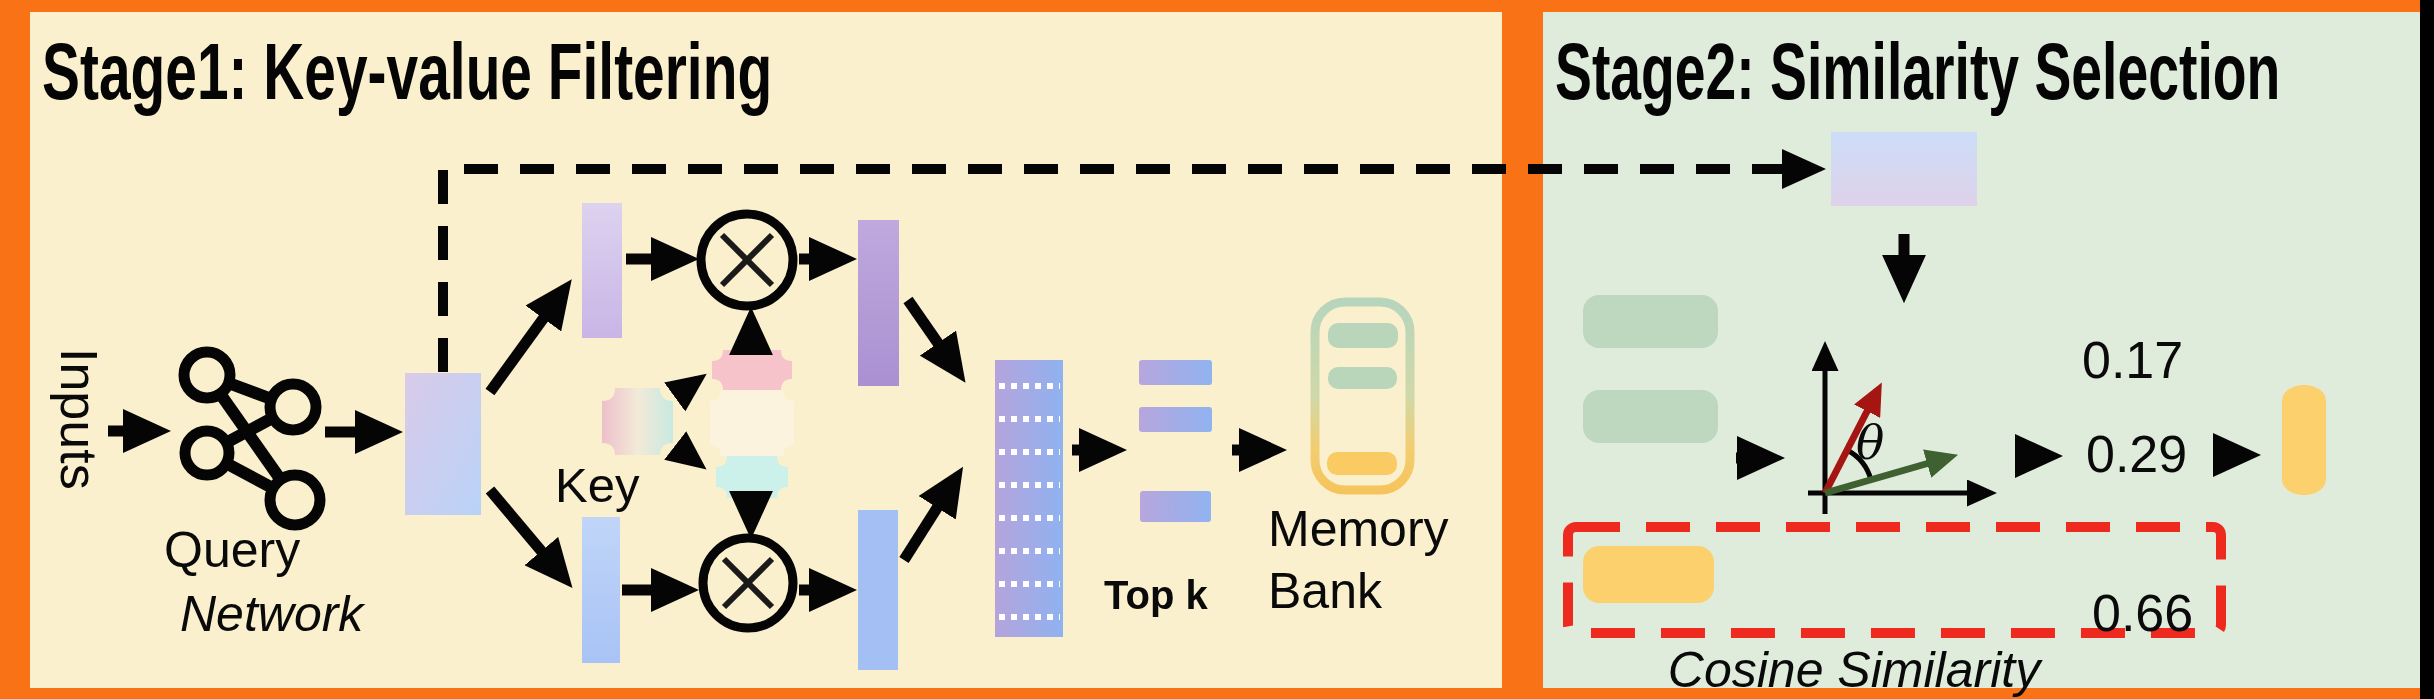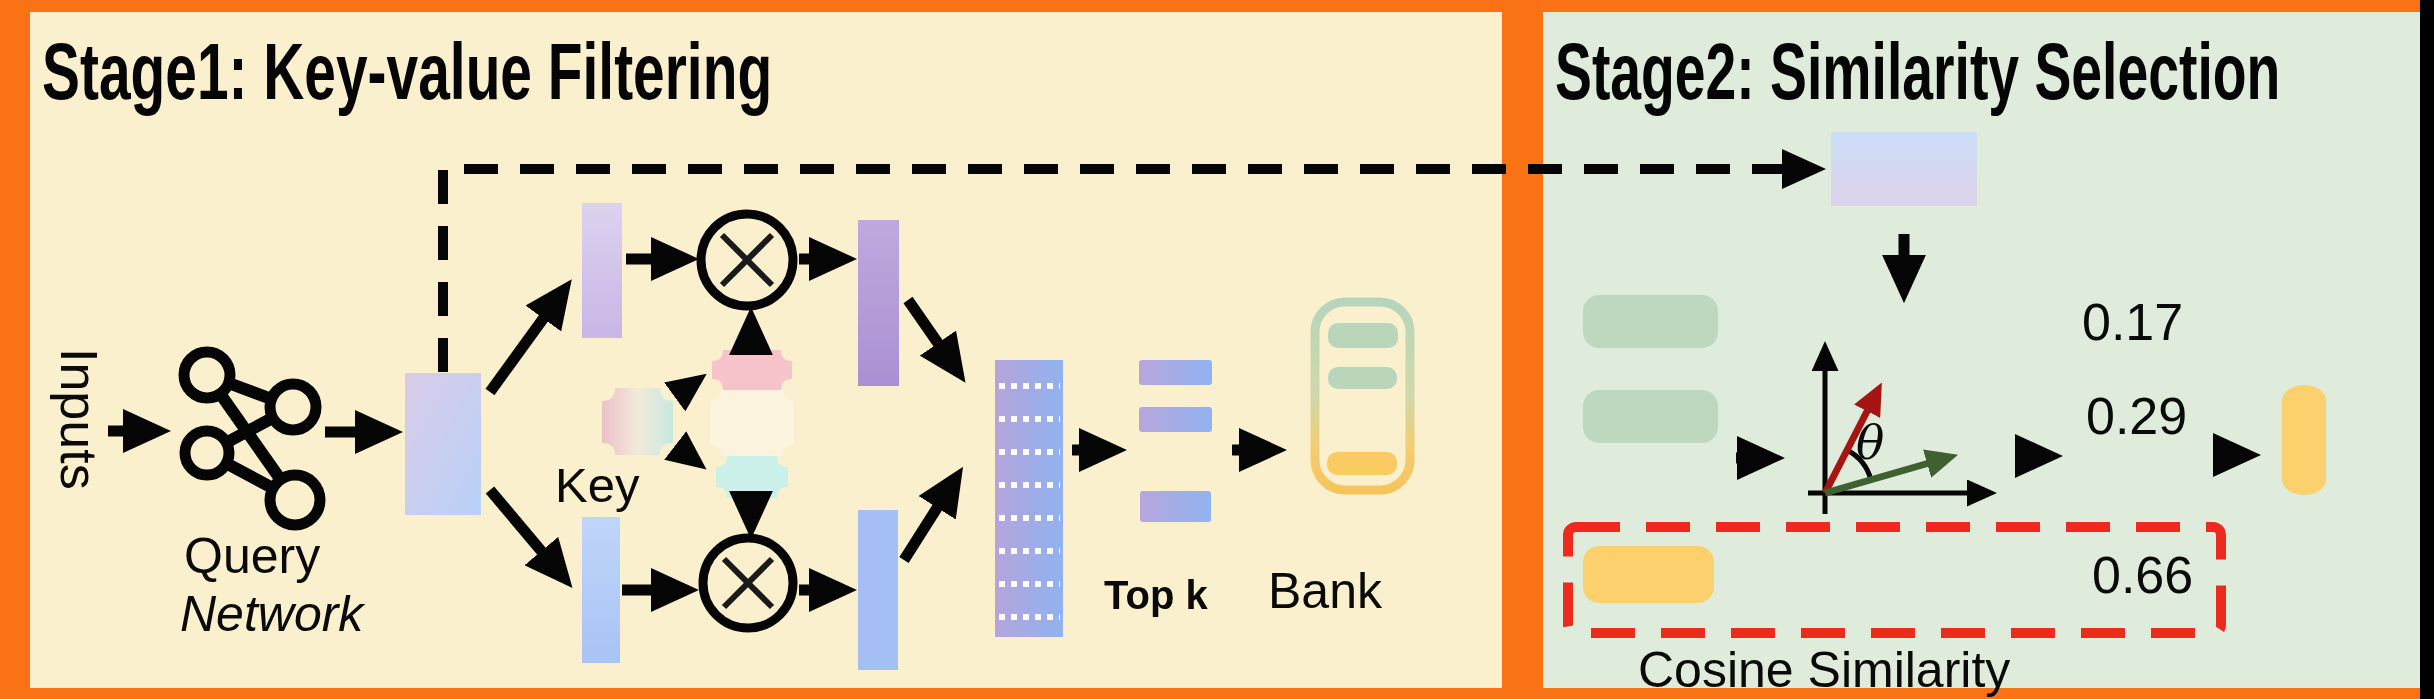--- a/index.html
+++ b/index.html
@@ -12,28 +12,28 @@
   #panel-stage2{left:1543px;width:877px;background:#E0ECDB;}
   .stage-title{
     position:absolute;top:26px;font-size:79px;font-weight:bold;white-space:nowrap;
     transform-origin:left top;letter-spacing:0px;color:#050505;
   }
   #title-stage1{left:42px;transform:scaleX(.72);}
   #title-stage2{left:1555px;transform:scaleX(.70);}
   svg.overlay{position:absolute;left:0;top:0;z-index:5;}
   .lbl{position:absolute;z-index:6;font-size:50px;line-height:1.06;white-space:nowrap;color:#0a0a0a;}
   #lbl-inputs{left:106px;top:348px;width:160px;font-size:52px;transform:rotate(90deg);transform-origin:left top;}
-  #lbl-query{left:184px;top:524px;margin-top:6px;}
+  #lbl-query{left:164px;top:524px;}
   #lbl-network{left:180px;top:588px;font-style:italic;}
   #lbl-key{left:555px;top:460px;font-size:49px;}
   #lbl-topk{left:1104px;top:574px;font-size:40px;font-weight:bold;}
   #lbl-memory{left:1268px;top:503px;}
   #lbl-bank{left:1268px;top:565px;}
-  #lbl-cosine{left:1638px;top:644px;width:432px;text-align:left;}
-  .score{position:absolute;z-index:6;font-size:52px;}
+  #lbl-cosine{left:1638px;top:644px;width:432px;text-align:center;font-style:italic;}
+  .score{position:absolute;z-index:6;font-size:52px;margin-top:38px;}
   #score-0{left:2082px;top:292px;}
   #score-1{left:2086px;top:386px;}
   #score-2{left:2092px;top:545px;}
   #lbl-theta{left:1856px;top:418px;font-size:47px;font-style:italic;font-family:"DejaVu Serif",serif;}
   .lens{
     position:absolute;z-index:6;left:2282px;top:385px;width:44px;height:110px;
     background:#FBD06D;border-radius:50% / 14%;
   }
 </style>
 </head>
@@ -213,20 +213,21 @@
   </svg>
 
   <div id="title-stage1" class="stage-title">Stage1: Key-value Filtering</div>
   <div id="title-stage2" class="stage-title">Stage2: Similarity Selection</div>
 
   <div id="lbl-inputs" class="lbl">Inputs</div>
   <div id="lbl-query" class="lbl">Query</div>
   <div id="lbl-network" class="lbl">Network</div>
   <div id="lbl-key" class="lbl">Key</div>
   <div id="lbl-topk" class="lbl">Top k</div>
+  <div id="lbl-memory" class="lbl">Memory</div>
   <div id="lbl-bank" class="lbl">Bank</div>
 
   <div id="lbl-theta" class="lbl">θ</div>
   <div id="score-0" class="score">0.17</div>
   <div id="score-1" class="score">0.29</div>
   <div id="score-2" class="score">0.66</div>
   <div id="lbl-cosine" class="lbl">Cosine Similarity</div>
 
   <div class="lens"></div>
 </div>

